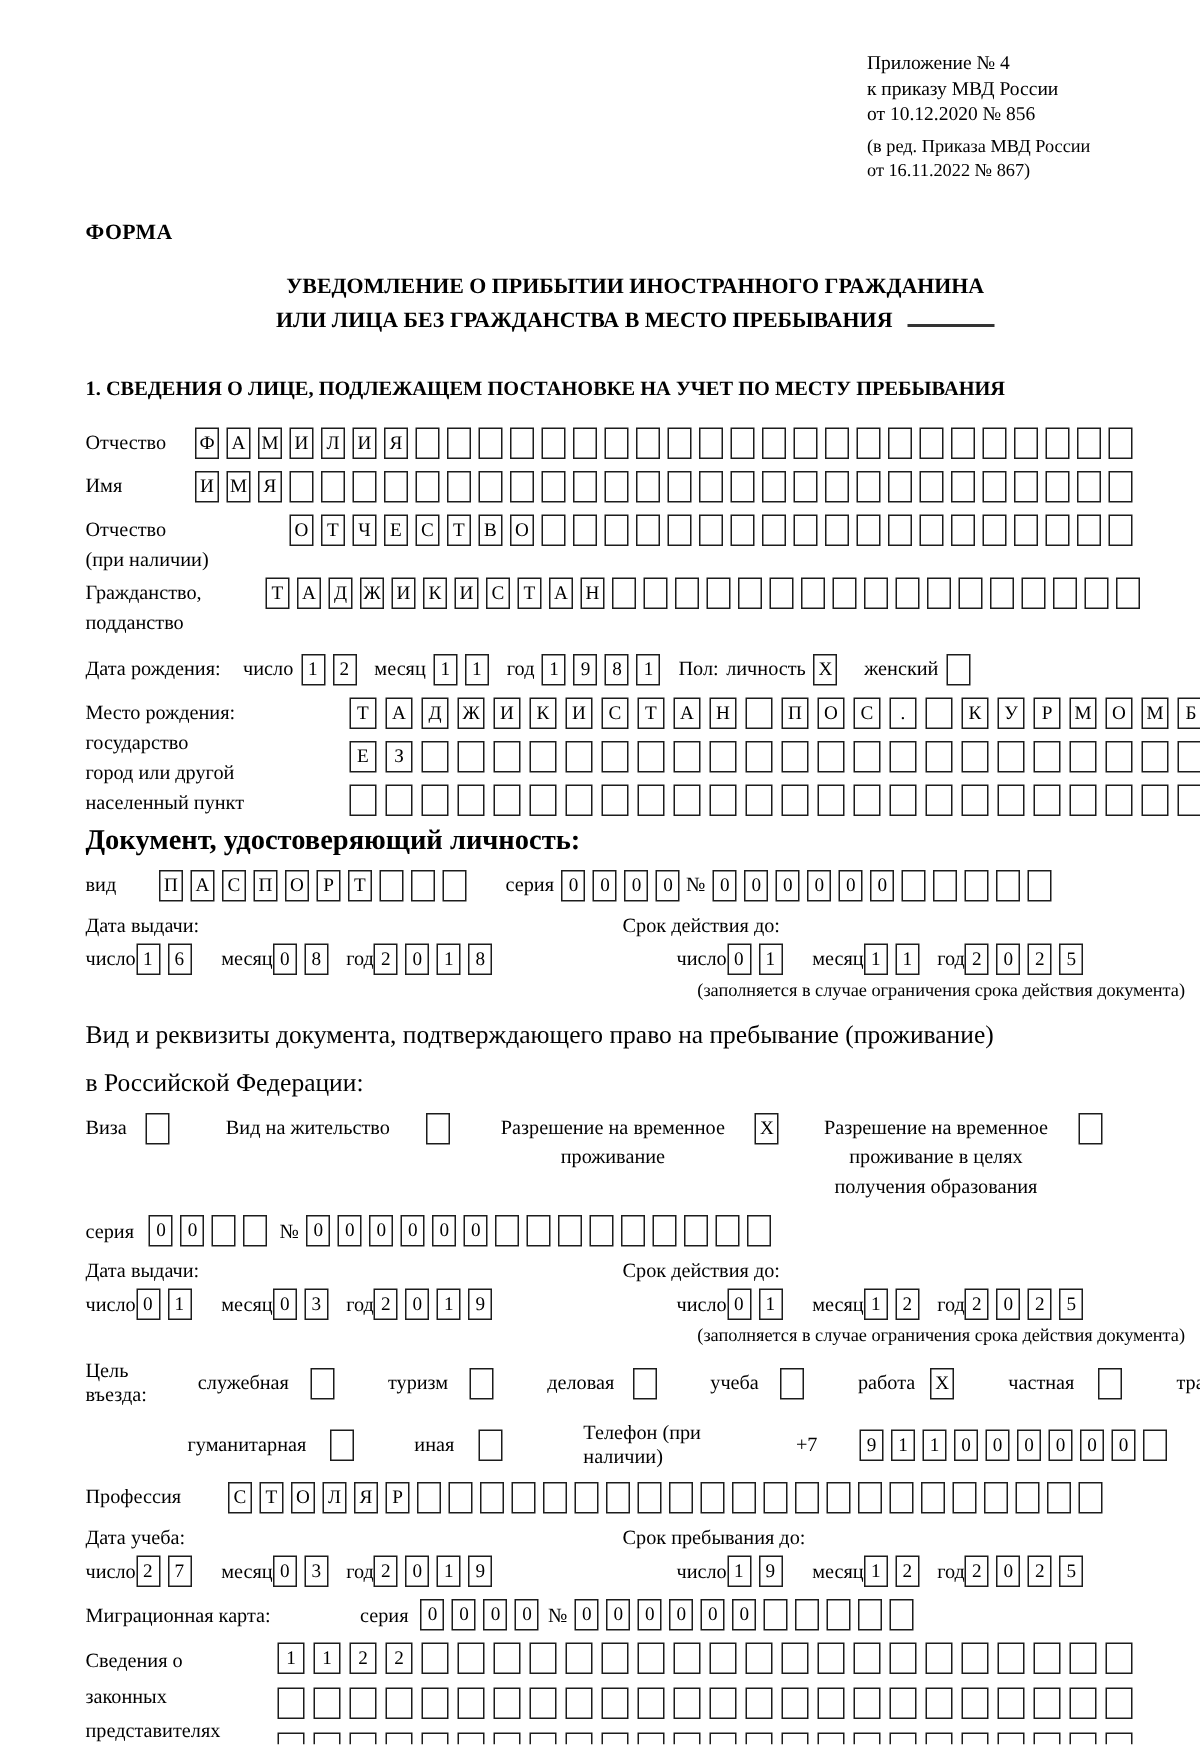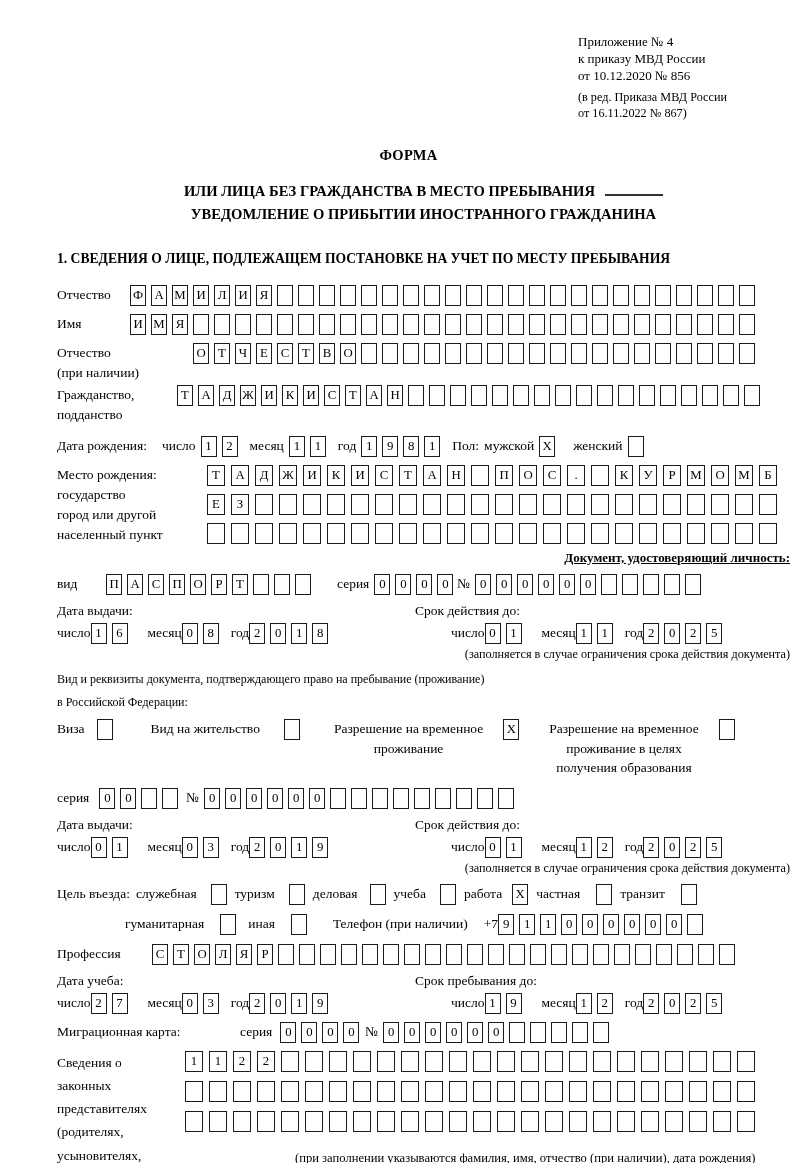--- a/index.html
+++ b/index.html
@@ -2,21 +2,21 @@
 <html><head>
 <meta charset="utf-8">
 <style>
   html,body{margin:0;padding:0;background:#fff;color:#000;}
   body{font-family:"Liberation Serif","DejaVu Serif",serif;}
   .page{width:800px;height:1163px;box-sizing:border-box;padding:34px 10px 16px 57px;background:#fff;overflow:hidden;}
 
   
   .appendix{margin-left:auto;width:212px;font-size:13px;line-height:1.3;}
   .appendix .note{font-size:12.2px;margin-top:4px;line-height:1.32;}
-  .forma{text-align:center;padding-right:30px;font-weight:bold;font-size:14.5px;margin-top:26px;letter-spacing:.3px;}
+  .forma{text-align:left;padding-right:30px;font-weight:bold;font-size:14.5px;margin-top:26px;letter-spacing:.3px;}
 
   
   .title{ text-align:center;font-weight:bold;font-size:14.6px;line-height:1.6;margin-top:16px;}
   .title .uline{display:inline-block;width:58px;border-bottom:2px solid #333;height:12px;margin-left:10px;}
   .sec-title{font-weight:bold;font-size:13.6px;margin-top:24px;margin-bottom:18px;}
 
   
   .frow{display:flex;align-items:flex-start;margin-bottom:8px;}
   .flabel{font-size:13.5px;line-height:1.5;white-space:pre-line;flex:none;}
   .box-col{display:flex;flex-direction:column;gap:8px;}
@@ -29,40 +29,40 @@
 
   .w-surname{width:73px;} .w-patro{width:136px;} .w-citiz{width:120px;}
   .w-birthpl{width:150px;} .w-repr{width:128px;}
 
   
   .inline-row{display:flex;align-items:center;font-size:13.5px;margin-bottom:8px;flex-wrap:nowrap;}
   .inline-row .lbl{margin:0 5px 0 0;flex:none;}
   .inline-row .gap{width:10px;flex:none;}
   .dmy-group{display:flex;align-items:center;gap:5px;margin-right:12px;}
 
-  .doc-heading{text-align:right;font-weight:bold;font-size:13px;margin:4px 0 8px 0;text-decoration:underline;}
+  .doc-heading{text-align:left;font-weight:bold;font-size:19px;margin:4px 0 8px 0;}
 
   
   .date-sec{display:flex;margin:2px 0 2px 0;}
   .date-left{width:358px;flex:none;}
   .date-right{flex:1;}
   .dhead{text-align:left;font-size:13.5px;margin-bottom:4px;}
   .dline{display:flex;align-items:center;font-size:13.5px;}
   .dnote{font-size:12.2px;text-align:right;margin:3px 0 6px 0;}
 
-  .plain{font-size:12px;line-height:1.65;}
+  .plain{font-size:17px;line-height:1.65;}
 
   
   .opt-row{display:flex;align-items:flex-start;font-size:13.5px;margin:6px 0 10px 0;}
   .opt{display:flex;align-items:flex-start;}
   .opt .olabel{white-space:pre-line;line-height:1.45;}
   .opt .olabel.center{text-align:center;}
   .opt .cell{margin-left:8px;}
 
-  .purpose-row{display:flex;align-items:center;font-size:13.5px;margin-bottom:9px;}
+  .purpose-row{display:flex;align-items:center;font-size:13.5px;margin-bottom:9px;gap:28px;}
   .purpose-row .p-item{display:flex;align-items:center;margin-right:8px;}
   .purpose-row .p-item .cell{margin-left:6px;}
   .indent2{padding-left:68px;}
 
   .repr-note{font-size:12.6px;text-align:center;margin-top:10px;padding-left:110px;}
 </style>
 </head>
 <body>
 
 <div class="page">
@@ -71,22 +71,22 @@
     <div style="white-space:pre-line;">Приложение № 4
 к приказу МВД России
 от 10.12.2020 № 856</div>
     <div class="note" style="white-space:pre-line;">(в ред. Приказа МВД России
 от 16.11.2022 № 867)</div>
   </div>
 
   <div class="forma">ФОРМА</div>
 
   <div class="title">
+    <div>УВЕДОМЛЕНИЕ О ПРИБЫТИИ ИНОСТРАННОГО ГРАЖДАНИНА</div>
     <div><span>ИЛИ ЛИЦА БЕЗ ГРАЖДАНСТВА В МЕСТО ПРЕБЫВАНИЯ</span><span class="uline"></span></div>
-    <div>УВЕДОМЛЕНИЕ О ПРИБЫТИИ ИНОСТРАННОГО ГРАЖДАНИНА</div>
   </div>
 
   <div class="sec-title">1. СВЕДЕНИЯ О ЛИЦЕ, ПОДЛЕЖАЩЕМ ПОСТАНОВКЕ НА УЧЕТ ПО МЕСТУ ПРЕБЫВАНИЯ</div>
 
   <div class="frow">
     <div class="flabel w-surname">Отчество</div>
     <div class="box-row">
         <span class="cell">Ф</span>
         <span class="cell">А</span>
         <span class="cell">М</span>
@@ -239,31 +239,31 @@
         <span class="cell">1</span>
       </span>
     <span class="lbl">год</span>
     <span class="dmy-group">
         <span class="cell">1</span>
         <span class="cell">9</span>
         <span class="cell">8</span>
         <span class="cell">1</span>
       </span>
     <span class="lbl">Пол:</span>
-    <span class="lbl">мужской</span>
+    <span class="lbl">личность</span>
     <span class="dmy-group">
         <span class="cell">X</span>
       </span>
     <span class="lbl" style="margin-left:6px;">женский</span>
     <span class="dmy-group">
         <span class="cell"></span>
       </span>
   </div>
 
-  <div class="frow" style="margin-bottom:2px;">
+  <div class="frow" style="margin-bottom:2px;gap:26px;">
     <div class="flabel w-birthpl">Место рождения:
 государство
 город или другой
 населенный пункт</div>
     <div class="box-col">
       <div class="box-row wide">
           <span class="cell">Т</span>
           <span class="cell">А</span>
           <span class="cell">Д</span>
           <span class="cell">Ж</span>

